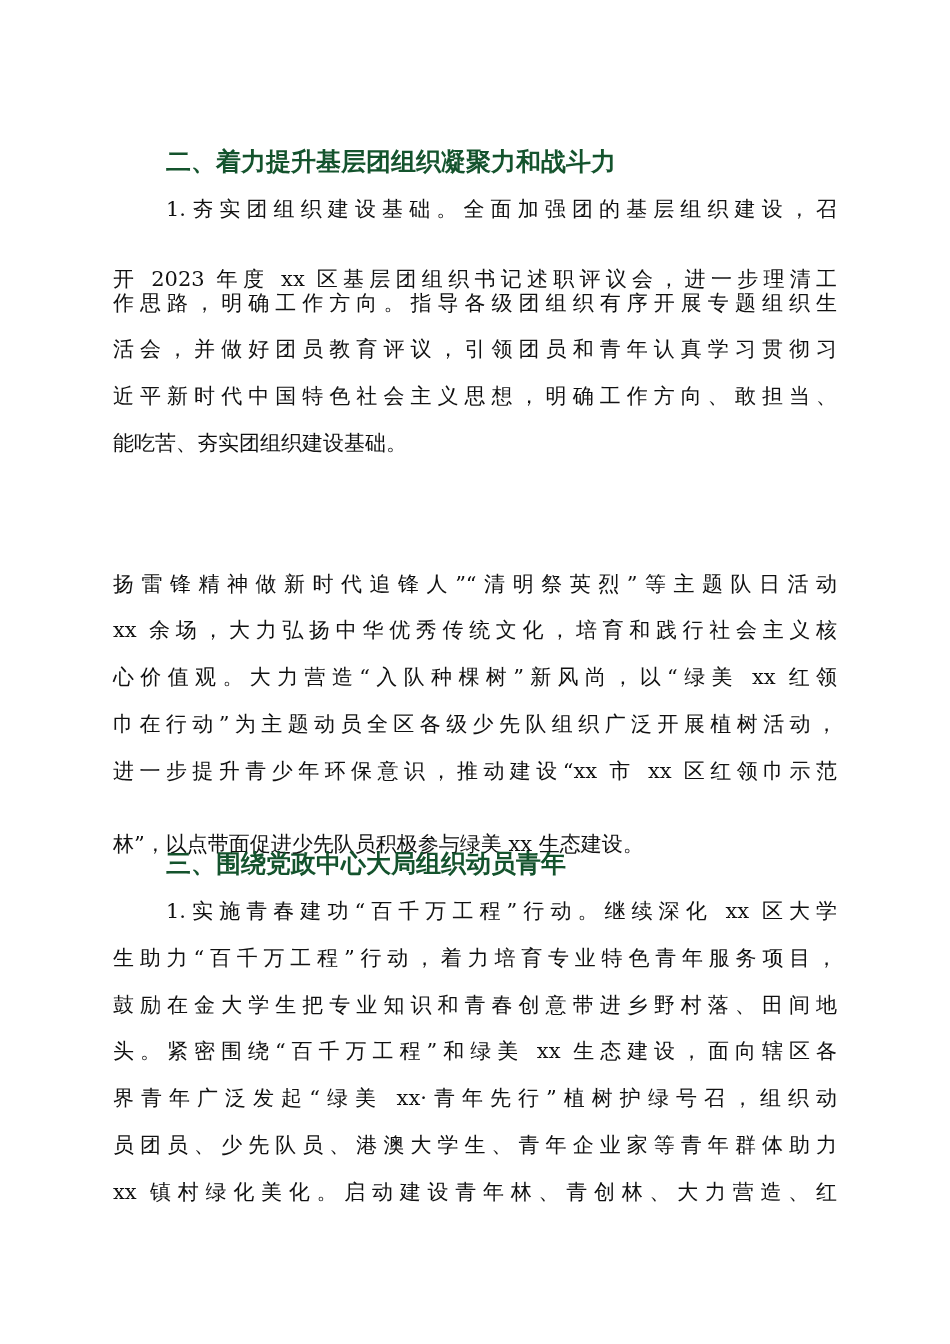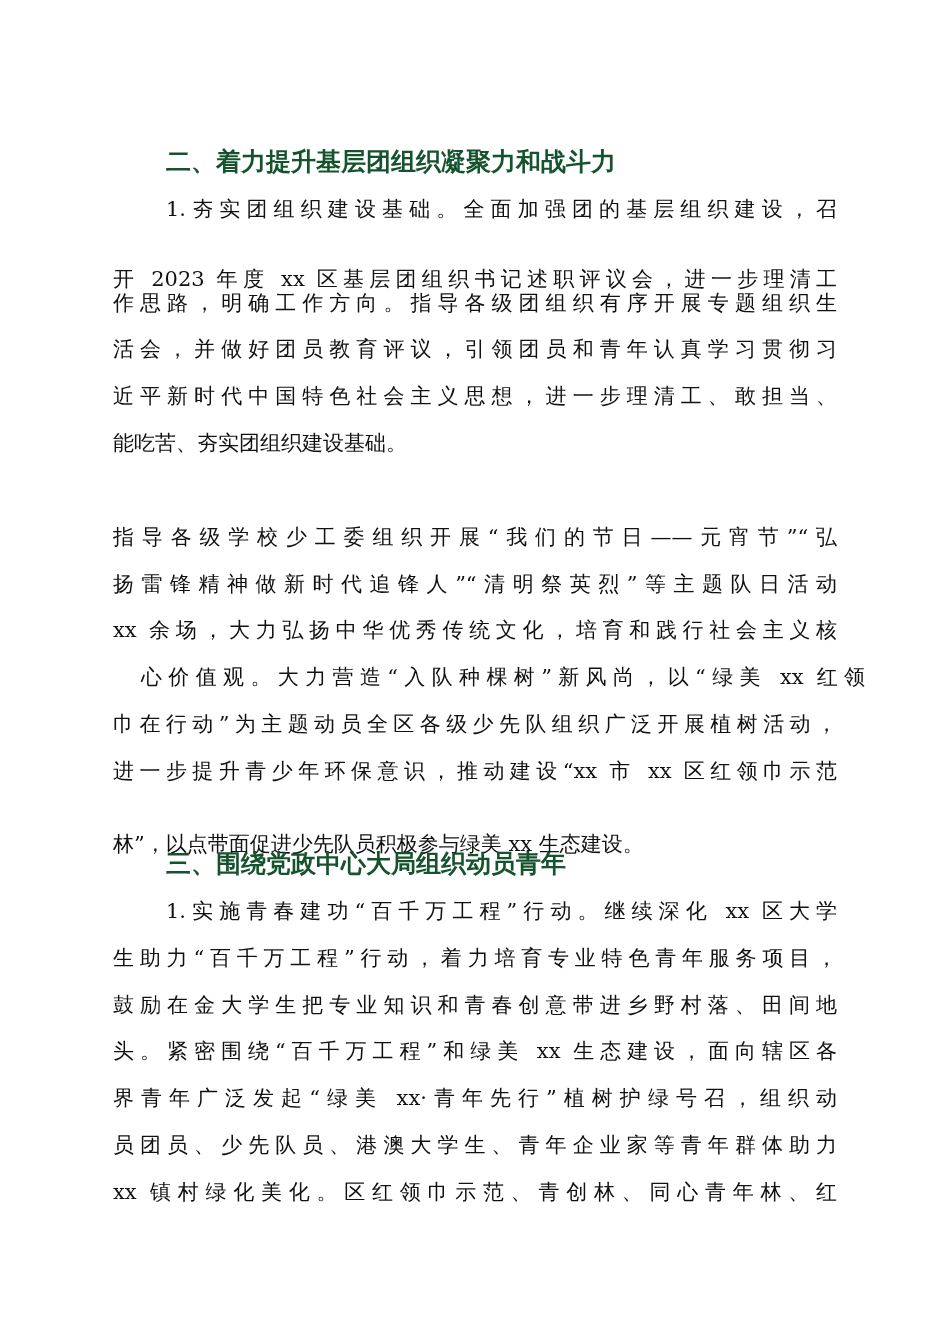--- a/index.html
+++ b/index.html
@@ -58,34 +58,33 @@
 <body>
 
 <div class="page">
 
   <div class="heading" style="top:142px;">二、着力提升基层团组织凝聚力和战斗力</div>
 
   <div class="line indent" style="top:189px;">1.夯实团组织建设基础。全面加强团的基层组织建设，召</div>
   <div class="line" style="top:236px;margin-top:23px;">开 2023 年度 xx 区基层团组织书记述职评议会，进一步理清工</div>
   <div class="line" style="top:283px;">作思路，明确工作方向。指导各级团组织有序开展专题组织生</div>
   <div class="line" style="top:329px;">活会，并做好团员教育评议，引领团员和青年认真学习贯彻习</div>
-  <div class="line" style="top:376px;">近平新时代中国特色社会主义思想，进一步理清工、敢担当、</div>
+  <div class="line" style="top:376px;">近平新时代中国特色社会主义思想，明确工作方向、敢担当、</div>
   <div class="line last" style="top:423px;">能吃苦、夯实团组织建设基础。</div>
 
-  <div class="line" style="top:517px;">指导各级学校少工委组织开展“我们的节日——元宵节”“弘</div>
   <div class="line" style="top:564px;">扬雷锋精神做新时代追锋人”“清明祭英烈”等主题队日活动</div>
   <div class="line" style="top:610px;">xx 余场，大力弘扬中华优秀传统文化，培育和践行社会主义核</div>
-  <div class="line" style="top:657px;margin-left:28px;">心价值观。大力营造“入队种棵树”新风尚，以“绿美 xx 红领</div>
+  <div class="line" style="top:657px;">心价值观。大力营造“入队种棵树”新风尚，以“绿美 xx 红领</div>
   <div class="line" style="top:704px;">巾在行动”为主题动员全区各级少先队组织广泛开展植树活动，</div>
   <div class="line" style="top:751px;">进一步提升青少年环保意识，推动建设“xx 市 xx 区红领巾示范</div>
   <div class="line last" style="top:797px;margin-top:27px;">林”，以点带面促进少先队员积极参与绿美 xx 生态建设。</div>
 
   <div class="heading" style="top:844px;text-align:right;">三、围绕党政中心大局组织动员青年</div>
 
   <div class="line indent" style="top:891px;">1.实施青春建功“百千万工程”行动。继续深化 xx 区大学</div>
   <div class="line" style="top:938px;">生助力“百千万工程”行动，着力培育专业特色青年服务项目，</div>
   <div class="line" style="top:985px;">鼓励在金大学生把专业知识和青春创意带进乡野村落、田间地</div>
   <div class="line" style="top:1031px;">头。紧密围绕“百千万工程”和绿美 xx 生态建设，面向辖区各</div>
   <div class="line" style="top:1078px;">界青年广泛发起“绿美 xx·青年先行”植树护绿号召，组织动</div>
   <div class="line" style="top:1125px;">员团员、少先队员、港澳大学生、青年企业家等青年群体助力</div>
-  <div class="line" style="top:1172px;">xx 镇村绿化美化。区红领巾示范、青创林、同心青年林、红</div>
+  <div class="line" style="top:1172px;">xx 镇村绿化美化。启动建设青年林、青创林、大力营造、红</div>
 
 </div>
 
 </body></html>

